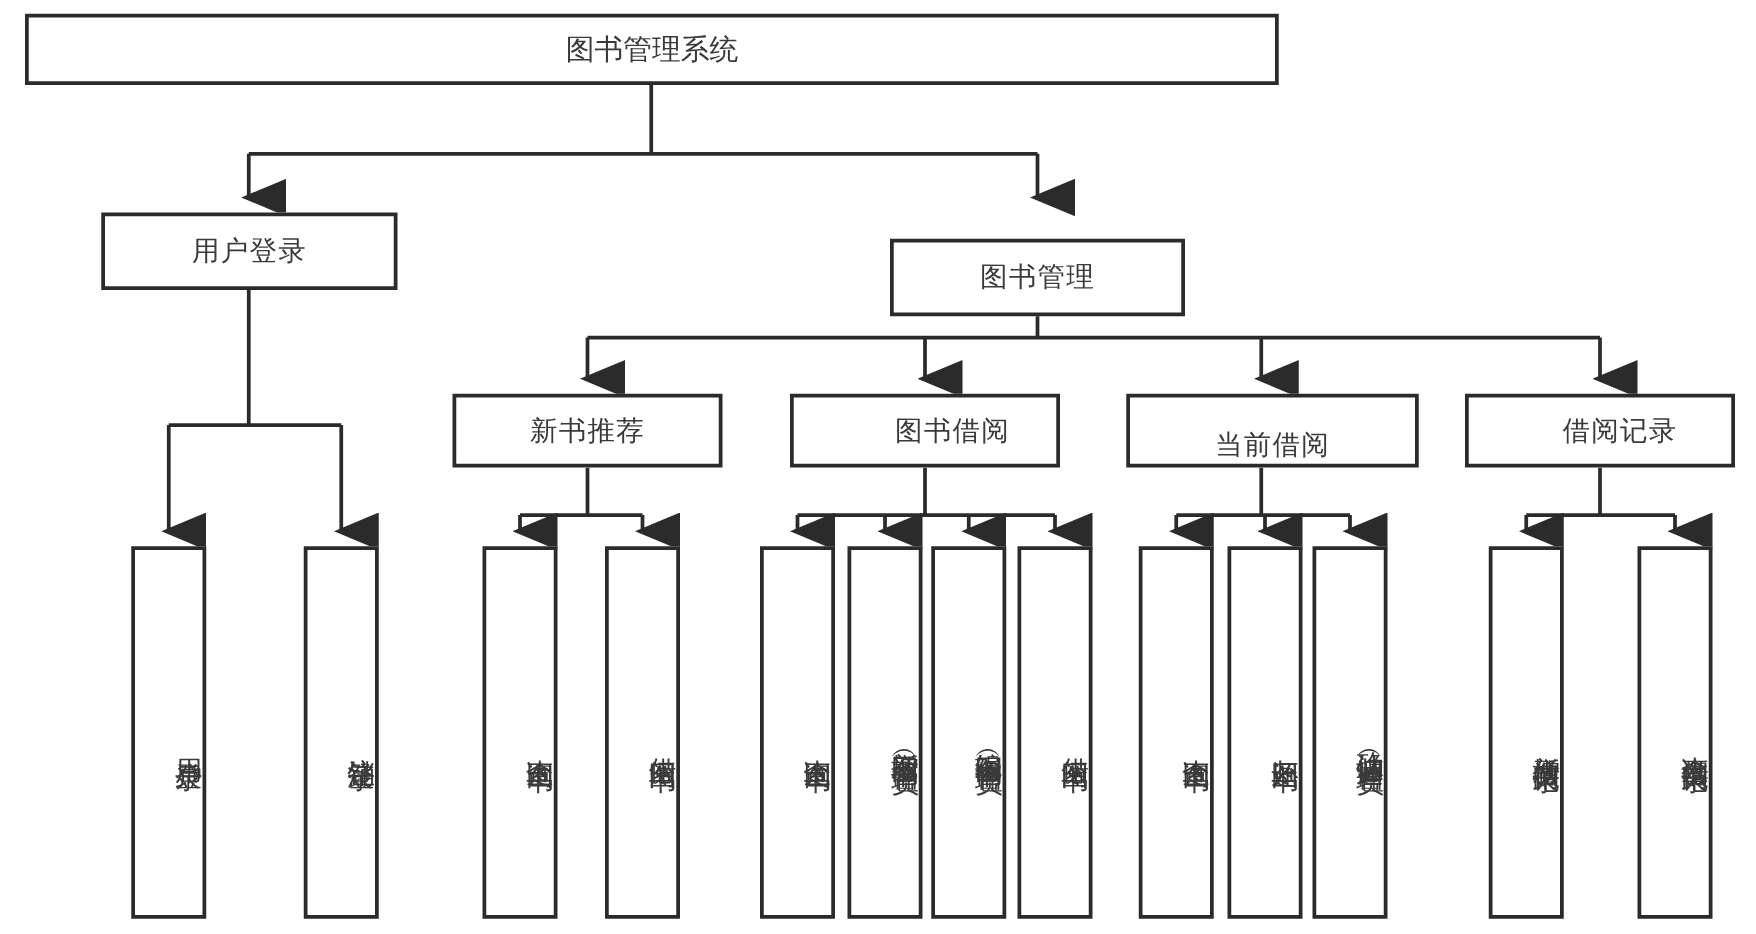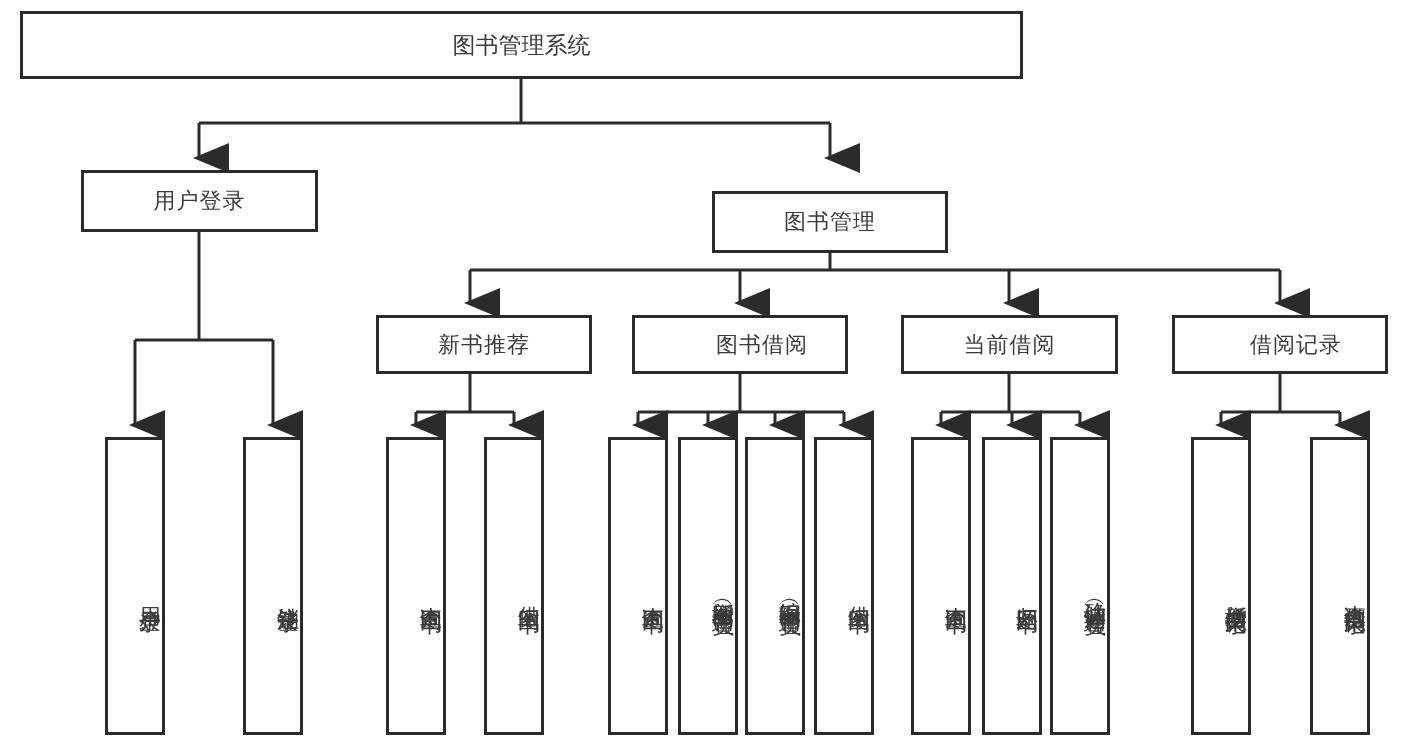--- a/index.html
+++ b/index.html
@@ -63,38 +63,38 @@
       <path d="M 1012 412 L 1012 425" marker-end="url(#arrow)"></path>
       <path d="M 1080 412 L 1080 425" marker-end="url(#arrow)"></path>
 
       <path d="M 1280 374 L 1280 412"></path>
       <path d="M 1221 412 L 1340 412"></path>
       <path d="M 1221 412 L 1221 425" marker-end="url(#arrow)"></path>
       <path d="M 1340 412 L 1340 425" marker-end="url(#arrow)"></path>
     </g>
   </svg>
 
-  <div class="node lvl1" style="left:20px;top:11px;width:1003px;height:68px;">
+  <div class="node lvl1" style="left:20px;top:11px;width:1003px;height:57px;">
     <span>图书管理系统</span>
   </div>
 
   <div class="node h" style="left:81px;top:170px;width:237px;height:62px;">
     <span>用户登录</span>
   </div>
   <div class="node h" style="left:712px;top:170px;width:236px;height:62px;margin-top:21px;">
     <span>图书管理</span>
   </div>
 
-  <div class="node h" style="left:376px;top:315px;width:216px;height:59px;text-align:right;">
+  <div class="node h" style="left:362px;top:315px;width:216px;height:59px;text-align:right;">
     <span>新书推荐</span>
   </div>
   <div class="node h" style="left:632px;top:315px;width:216px;height:59px;padding-left:44px;">
     <span>图书借阅</span>
   </div>
-  <div class="node h" style="left:901px;top:315px;width:217px;height:59px;">
+  <div class="node h" style="left:901px;top:315px;width:234px;height:59px;align-items:flex-end;">
     <span>当前借阅</span>
   </div>
   <div class="node h" style="left:1172px;top:315px;width:216px;height:59px;padding-left:32px;">
     <span>借阅记录</span>
   </div>
 
   <div class="node leaf" style="left:105px;top:437px;width:60px;height:298px;">
     <span>用户登录</span>
   </div>
   <div class="node leaf" style="left:243px;top:437px;width:60px;height:298px;">

